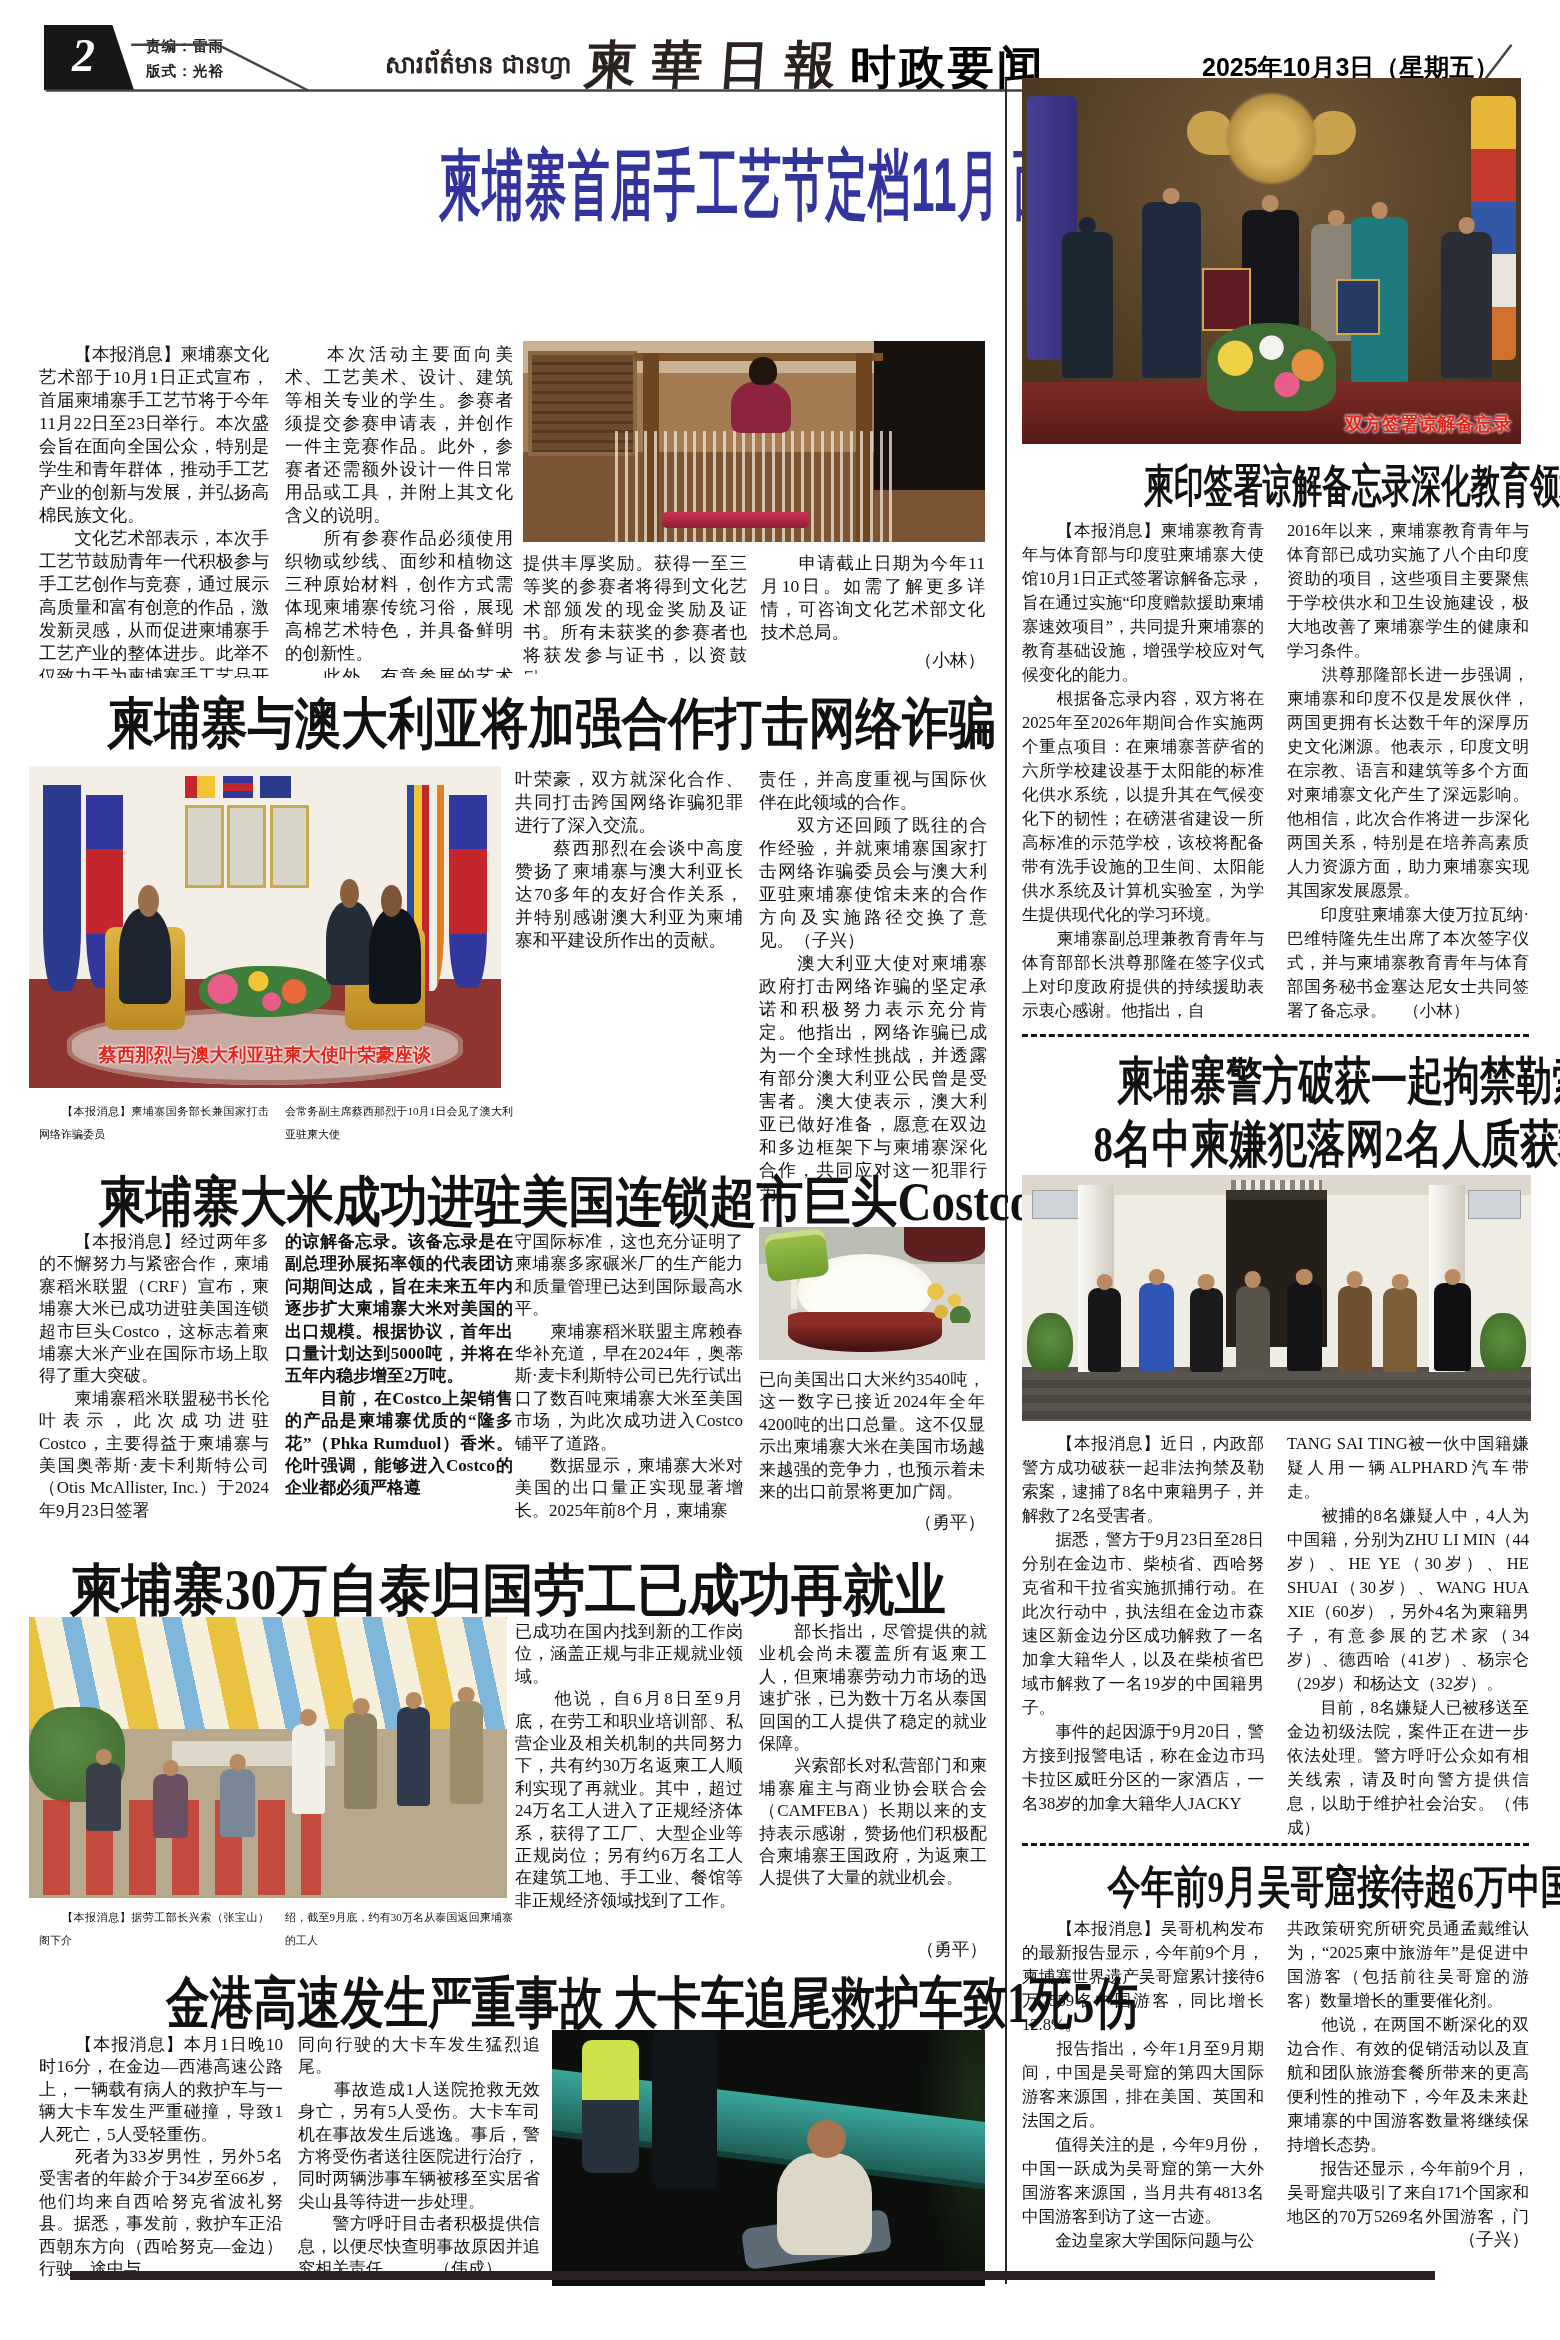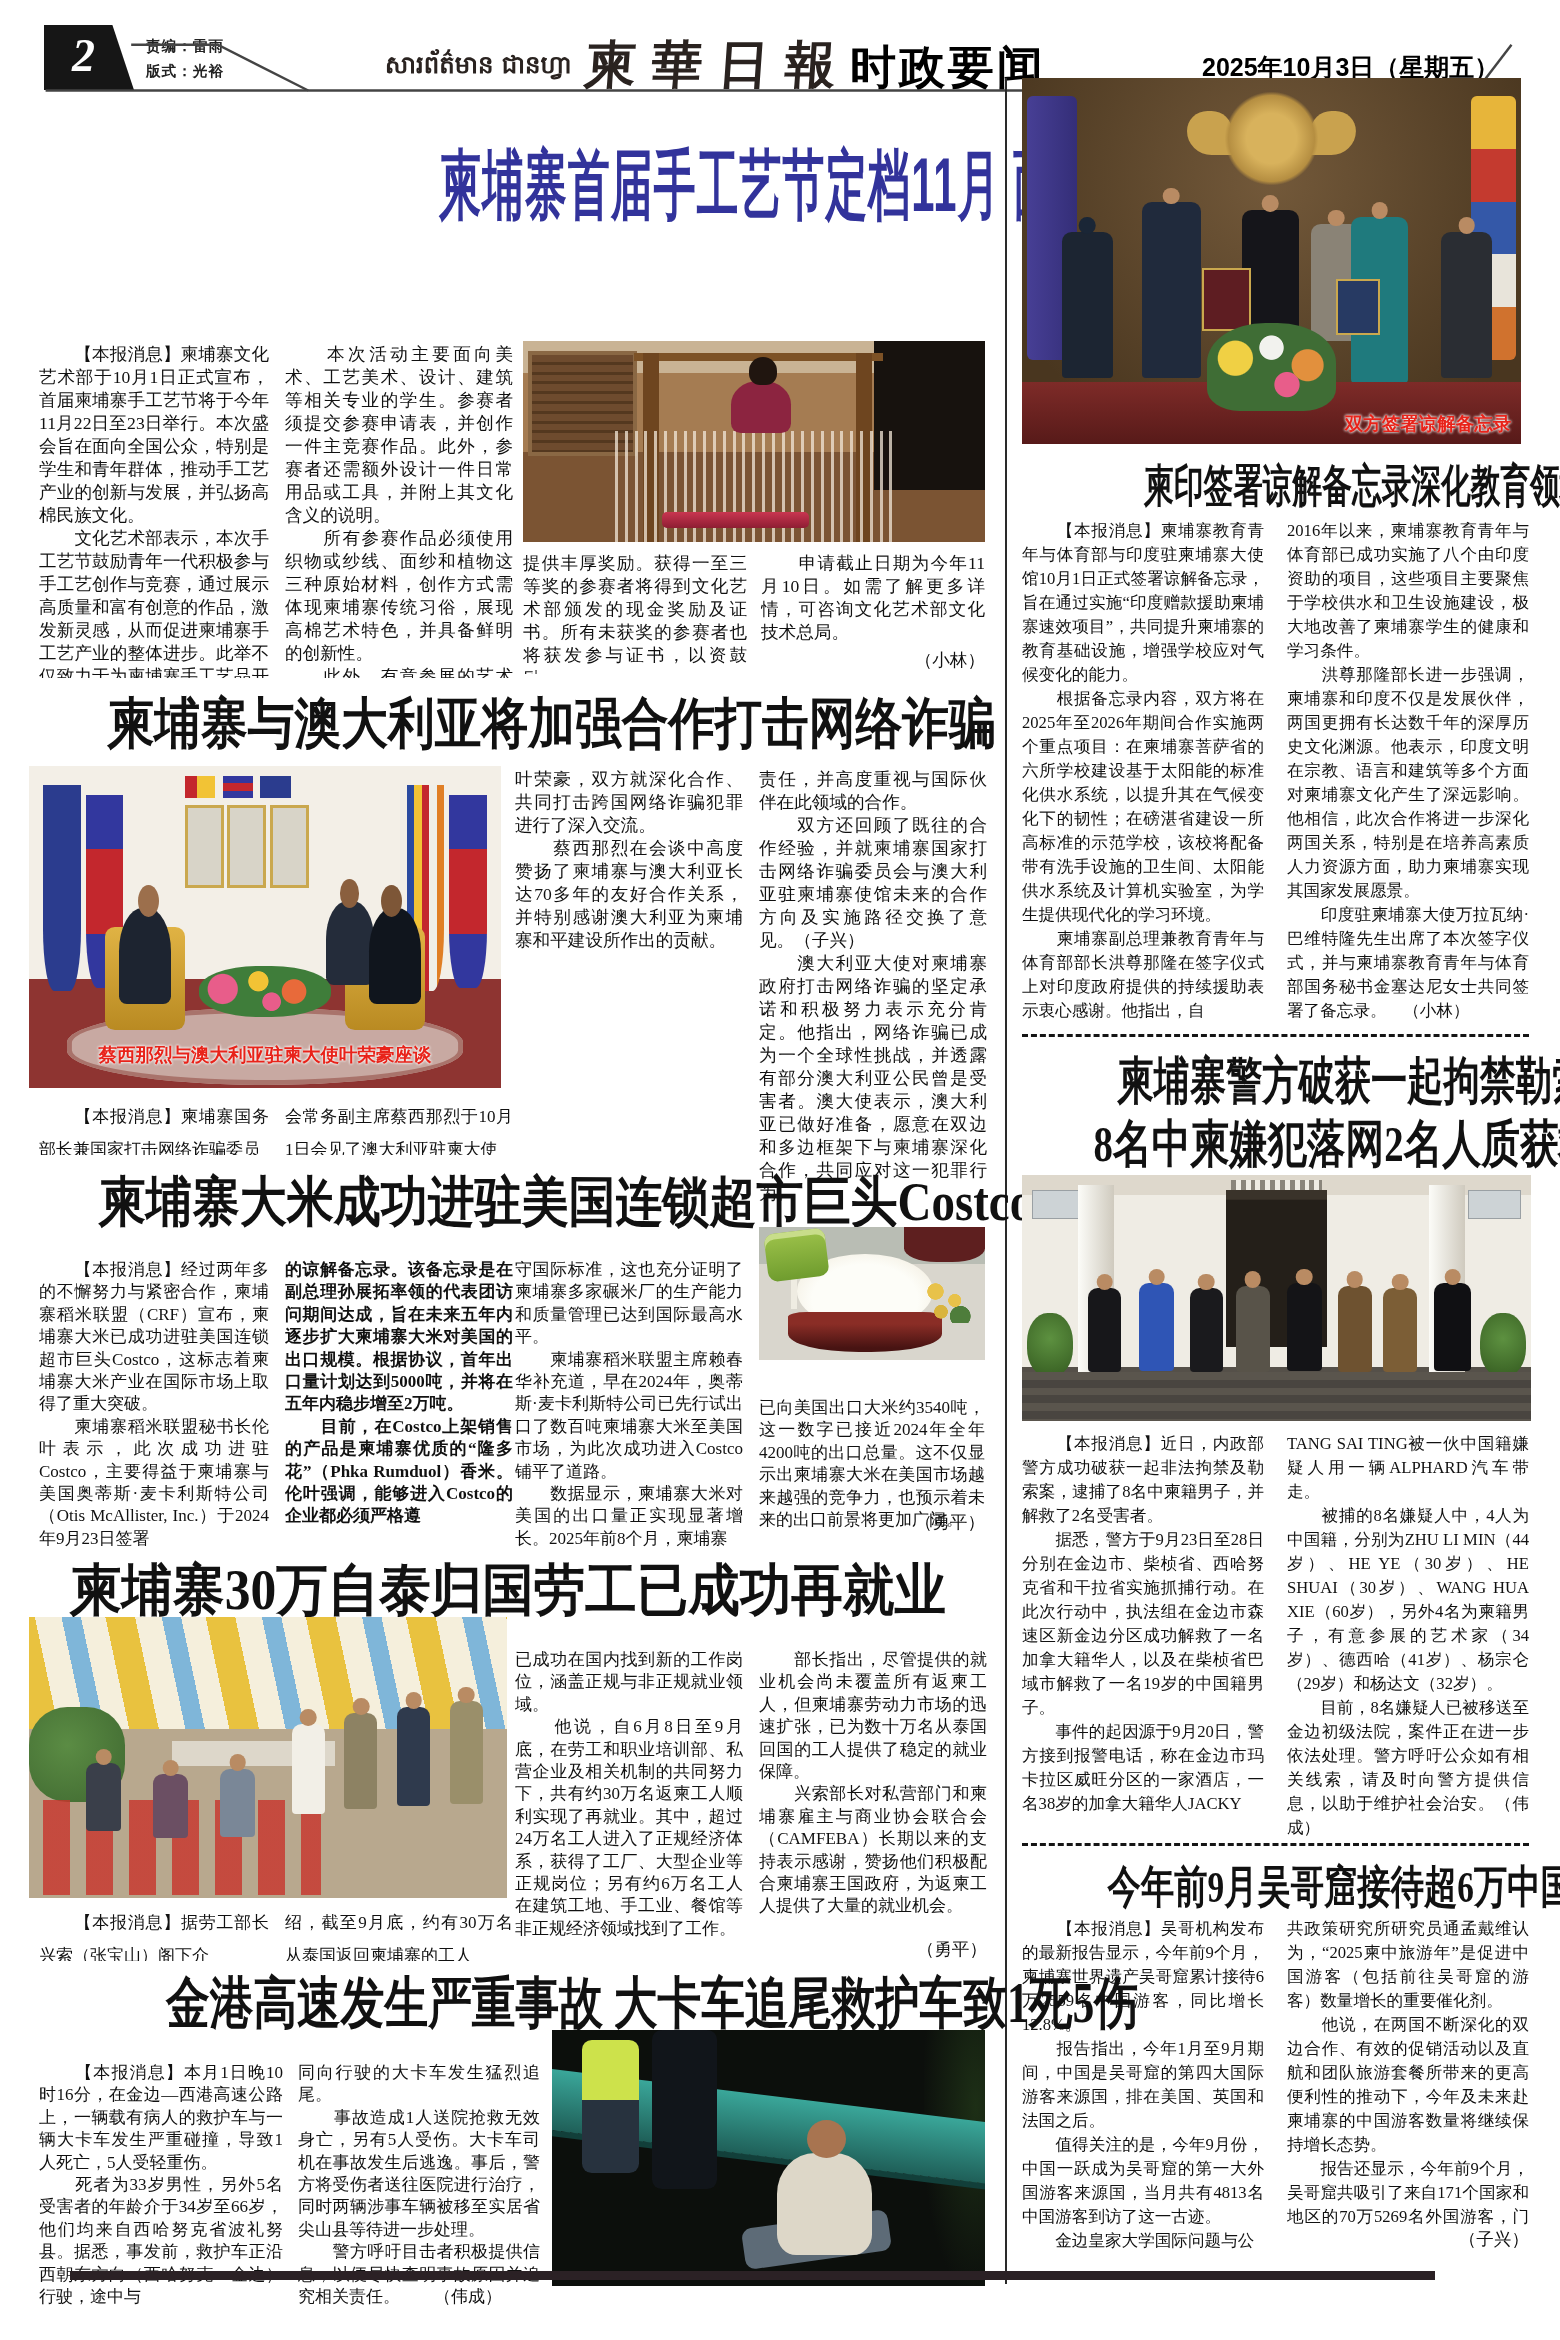--- a/index.html
+++ b/index.html
@@ -13,21 +13,21 @@
   .edline{position:absolute;left:146px;font:14.6px/1 "Liberation Sans",sans-serif;color:#222;font-weight:700;letter-spacing:1px;}
   #khmer-name{position:absolute;left:385px;top:49px;font:700 24.4px "DejaVu Sans",sans-serif;color:#2a2320;}
   #paper-name{position:absolute;left:585px;top:31px;font:900 51px "Liberation Serif",serif;color:#2a2320;
       letter-spacing:15.6px;transform:skewX(-4deg);}
   #section-name{position:absolute;left:850px;top:37px;font:900 46px "Liberation Sans",sans-serif;color:#000;letter-spacing:2.9px;}
   #issue-date{position:absolute;left:1202px;top:51px;font:700 25px "Liberation Sans",sans-serif;color:#000;}
   
   .col{position:absolute;overflow:hidden;text-align:justify;}
   .col .para{margin:0;text-align:justify;}
   .f18{font-size:17.6px;line-height:23px;}
-  .f17{font-size:17px;line-height:22.4px;margin-top:28px;}
+  .f17{font-size:17px;line-height:22.4px;}
   .f16{font-size:16.6px;line-height:24px;}
   .byline{position:absolute;text-align:right;font-size:17.6px;}
   
   .hl{position:absolute;text-align:center;white-space:nowrap;overflow:visible;}
   .hlx{display:inline-block;transform-origin:center center;font-weight:900;}
   .sans{font-family:"Liberation Sans",sans-serif;}
   .serif{font-family:"Liberation Serif",serif;}
   
   .vline{position:absolute;background:#2a2a2a;}
   .dash{position:absolute;border-top:3.9px dashed #151515;height:0;}
@@ -120,21 +120,21 @@
   #ph7{background:linear-gradient(180deg,#ded8cc 0 8%,#efece4 8% 78%,#555049 78% 100%);}
   .p7-door{left:40%;top:6%;width:20%;height:64%;background:#241f19;box-shadow:inset 0 9.8px 0 #3a332a;}
   .p7-grille{left:41%;top:2%;width:18%;height:10%;background:repeating-linear-gradient(90deg,#8a857b 0 4.9px,#efece4 4.9px 9.8px);}
   .p7-colL{left:11%;top:4%;width:7%;height:76%;background:linear-gradient(90deg,#fcfcf8,#cfcabe);}
   .p7-colR{right:13%;top:4%;width:7%;height:76%;background:linear-gradient(90deg,#fcfcf8,#cfcabe);}
   .p7-ac{top:6%;width:10%;height:11%;background:#cdd3d6;border:1px solid #9aa0a4;}
   .p7-plant{bottom:18%;width:9%;height:26%;background:radial-gradient(circle at 50% 40%,#5d9140,#33591f);border-radius:45%;}
   .p7-steps{left:0;bottom:0;width:100%;height:20%;background:repeating-linear-gradient(180deg,#5a554d 0 7.8px,#494540 7.8px 15.6px);}
   
   #header-lines{position:absolute;left:0;top:0;}
-  .caption-col{position:absolute;overflow:hidden;font-size:17px;line-height:33px;text-align:justify;}
+  .caption-col{position:absolute;overflow:hidden;font-size:11px;line-height:23px;text-align:justify;}
 </style>
 </head>
 <body>
 
 <div id="page">
 
   <div id="pagenum-box"></div>
   <div id="pagenum">2</div>
   <div class="edline" style="top:39px;">责编：雷雨</div>
   <div class="edline" style="top:64px;">版式：光裕</div>

